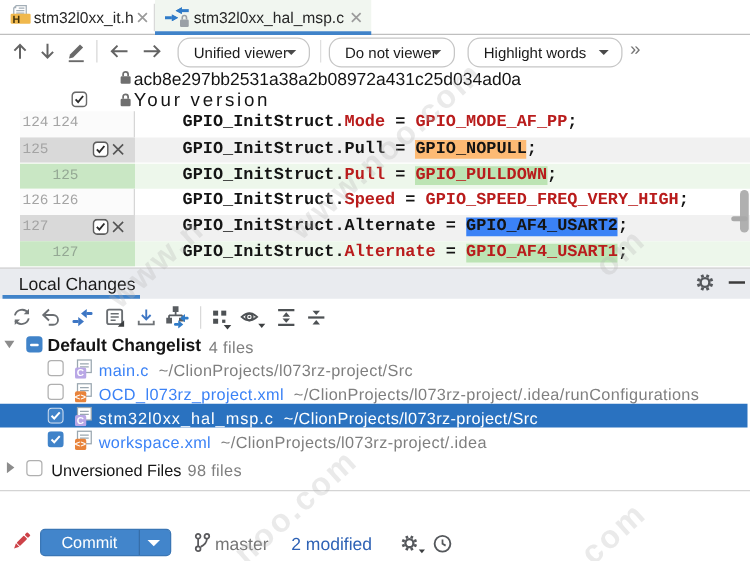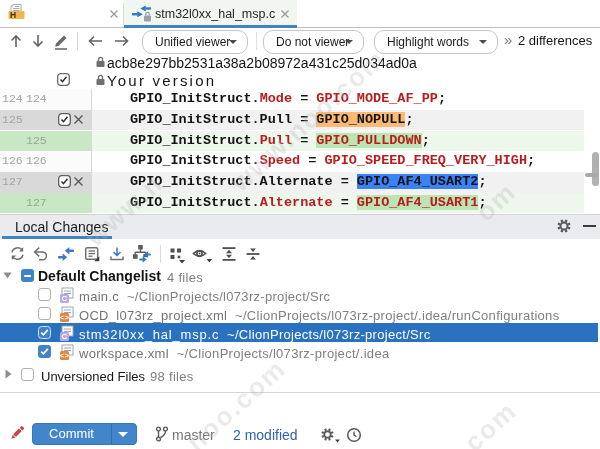--- a/index.html
+++ b/index.html
@@ -4,32 +4,32 @@
 <style>
   html,body{margin:0;padding:0;}
   #app{position:relative;width:600px;height:449px;background:#fff;overflow:hidden;
        font-family:"Liberation Sans",sans-serif;font-size:13px;color:#1a1a1a;}
   .abs{position:absolute;}
   .mono{font-family:"Liberation Mono",monospace;}
   .wm{position:absolute;z-index:9;color:rgba(180,180,180,0.28);font-size:26px;font-weight:700;
       transform:rotate(-42deg);font-family:"Liberation Sans",sans-serif;letter-spacing:2px;white-space:nowrap;}
   
   .pk{color:#141414;} .pf{color:#b91c1c;} 
-  .row{position:absolute;left:0;width:584px;height:21px;}
+  .row{position:absolute;left:16px;width:584px;height:21px;}
   .gnum{position:absolute;top:3px;font-family:"Liberation Mono",monospace;font-size:11.5px;color:#a4a4a4;width:20px;text-align:right;}
   .codetxt{position:absolute;left:130px;top:2px;font-family:"Liberation Mono",monospace;
            font-size:13.5px;font-weight:700;white-space:pre;}
   .combo{position:absolute;top:30px;height:22px;background:#fff;border:1px solid #c6c6c6;
          border-radius:10px;line-height:22px;color:#1a1a1a;}
   .combo .lbl{position:absolute;left:12px;top:0;font-size:12px;}
   .tri{position:absolute;width:0;height:0;border-left:4px solid transparent;border-right:4px solid transparent;border-top:4.5px solid #4a4a4a;}
   .cb{position:absolute;width:13px;height:13px;border-radius:3px;box-sizing:border-box;}
   .cb.off{background:#fff;border:1.4px solid #b0b0b0;}
   .cb.ind{background:#4083c9;}
-  .fname{color:#737373;} .fpath{color:#7f7f7f;}
+  .fname{color:#3b82f6;} .fpath{color:#7f7f7f;}
   .trow{position:absolute;left:0;width:598px;height:19px;line-height:19px;font-size:13px;letter-spacing:0.3px;}
 </style>
 </head>
 <body>
 <div id="app">
 
   <div class="wm" style="left:225px;top:175px;transform-origin:0 0;">www.noo.com</div>
   <div class="wm" style="left:80px;top:230px;transform-origin:0 0;">www.n</div>
   <div class="wm" style="left:425px;top:465px;transform-origin:0 0;">oo.com</div>
   <div class="wm" style="left:470px;top:205px;transform-origin:0 0;">om</div>
@@ -42,20 +42,21 @@
 
   <svg class="abs" style="left:8px;top:3px;" width="17" height="17" viewBox="0 0 17 17">
     <path d="M5 1.5 H13 V9 H3 V3.5 Z" fill="#fff" stroke="#a3aeb7" stroke-width="1"></path>
     <path d="M5 1.5 L5 3.5 L3 3.5 Z" fill="#a3aeb7"></path>
     <line x1="7" y1="3.5" x2="11.5" y2="3.5" stroke="#a3aeb7" stroke-width="1"></line>
     <line x1="5" y1="5.5" x2="11.5" y2="5.5" stroke="#a3aeb7" stroke-width="1"></line>
     <line x1="5" y1="7.5" x2="11.5" y2="7.5" stroke="#a3aeb7" stroke-width="1"></line>
     <rect x="0.5" y="8" width="16" height="8" rx="1" fill="#f0b84d"></rect>
     <text x="5" y="15" font-family="Liberation Sans" font-size="8.5" font-weight="bold" fill="#41310a" text-anchor="middle">H</text>
   </svg>
+  <div class="abs" style="left:27px;top:7px;font-size:12.5px;color:#262626;">stm32l0xx_it.h</div>
   <svg class="abs" style="left:109px;top:9px;" width="10" height="10" viewBox="0 0 10 10">
     <path d="M1.5 1.5 L8.5 8.5 M8.5 1.5 L1.5 8.5" stroke="#9b9b9b" stroke-width="1.4"></path>
   </svg>
 
   <svg class="abs" style="left:131px;top:3px;" width="21" height="19" viewBox="0 0 21 19">
     <path d="M20 5.5 H14.5 V2.8 L9.5 5.5 L14.5 8.2 V5.5 Z" fill="#2f7bc8"></path>
     <path d="M14.5 2.8 L9.5 5.5 L14.5 8.2 Z" fill="#2f7bc8"></path>
     <rect x="14.5" y="4.3" width="5.5" height="2.4" fill="#2f7bc8"></rect>
     <path d="M1 11.2 h5.5 v-2.7 l5 2.7 -5 2.7 v-2.7 z" fill="#2f7bc8"></path>
     <rect x="1" y="10" width="5.5" height="2.4" fill="#2f7bc8"></rect>
@@ -92,21 +93,20 @@
   <div class="abs" style="left:256px;top:32px;width:1px;height:18px;background:#e0e0e0;"></div>
   <div class="combo" style="left:263px;width:99px;">
     <span class="lbl">Do not viewer</span>
     <span class="tri" style="right:10px;top:9px;"></span>
   </div>
   <div class="combo" style="left:374px;width:108px;padding-left:14px;">
     <span class="lbl">Highlight words</span>
     <span class="tri" style="right:10px;top:9px;"></span>
   </div>
   <div class="abs" style="left:504px;top:31px;font-size:15px;color:#757575;">»</div>
-  <div class="abs" style="left:518px;top:33px;font-size:13px;color:#141414;white-space:nowrap;">2 differences</div>
 
   <svg class="abs" style="left:95px;top:56px;" width="11" height="12" viewBox="0 0 11 12">
     <rect x="1.5" y="5" width="8" height="6" rx="1" fill="#6f6f6f"></rect>
     <path d="M3.5 5 V3.4 a2 2 0 0 1 4 0 V5" fill="none" stroke="#6f6f6f" stroke-width="1.4"></path>
   </svg>
   <div class="abs" style="left:107px;top:55px;font-size:14px;color:#141414;white-space:nowrap;">acb8e297bb2531a38a2b08972a431c25d034ad0a</div>
   <svg class="abs" style="left:57px;top:73px;" width="13" height="13" viewBox="0 0 13 13">
     <rect x="0.7" y="0.7" width="11.6" height="11.6" rx="3" fill="#fff" stroke="#6a6a6a" stroke-width="1.3"></rect>
     <path d="M3.5 6.5 L5.5 8.7 L9.5 3.8" stroke="#2b2b2b" stroke-width="1.5" fill="none"></path>
   </svg>

